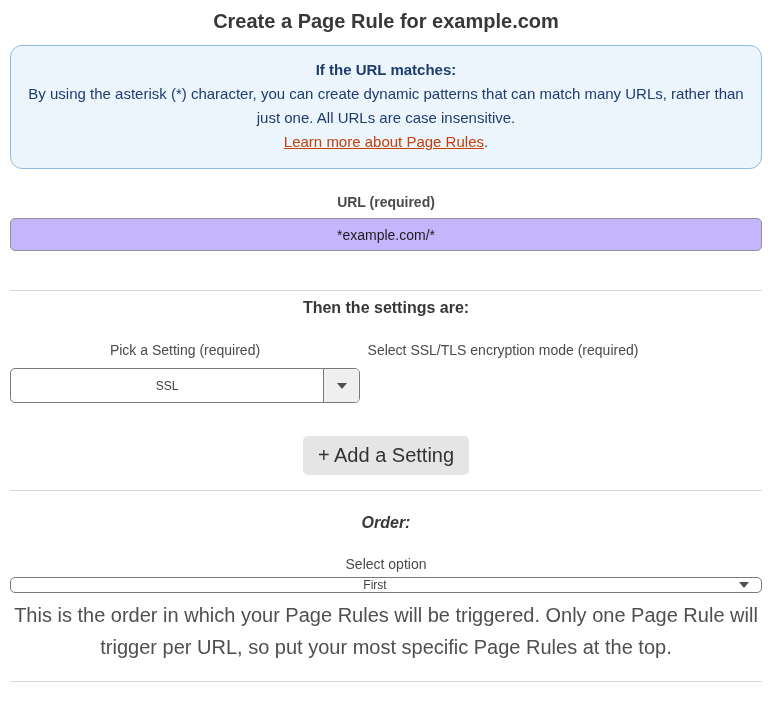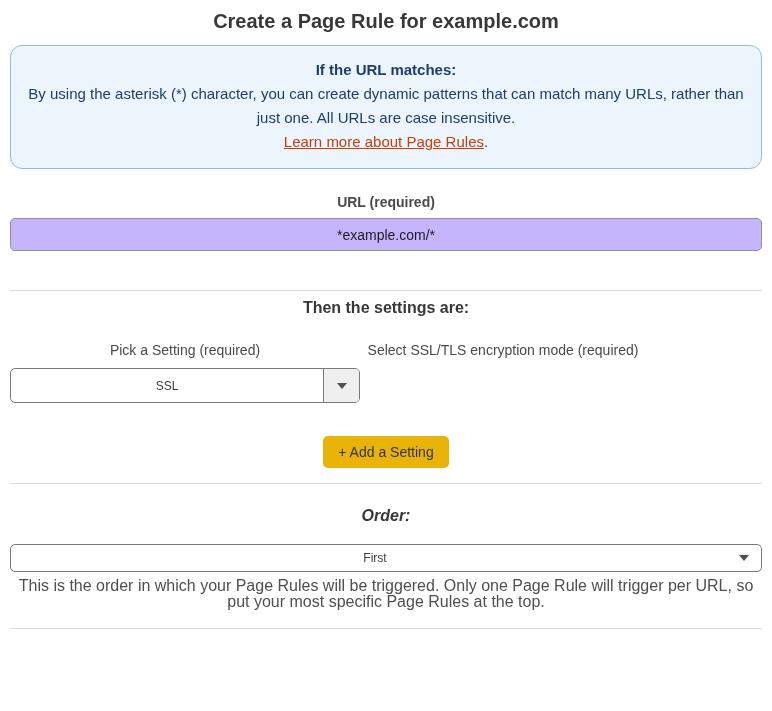--- a/index.html
+++ b/index.html
@@ -123,37 +123,37 @@
   }
   .select-plain .caret-wrap {
     padding-right: 12px;
     display: flex;
     align-items: center;
   }
 
   .add-setting-button {
     margin-top: 33px;
     display: inline-block;
-    background: #eab308;
+    background: #e5e5e5;
     border: none;
     border-radius: 5px;
     padding: 8px 15px;
     font-family: "Liberation Sans", sans-serif;
-    font-size: 14px;
+    font-size: 20px;
     color: #333333;
     cursor: pointer;
   }
 
   .order-select-label { margin-top: 20px; }
-  .order-select { margin-top: 17px; width: 752px; height: 28px; }
+  .order-select { margin-top: 3px; width: 752px; height: 16px; }
 
   .help-text {
     margin-top: 6px;
-    font-size: 16px;
-    line-height: 16px;
+    font-size: 20px;
+    line-height: 32px;
     color: #4f4f4f;
     max-width: 752px;
   }
 </style>
 </head>
 <body>
 
 <div class="page">
 
   <h1 class="page-title">Create a Page Rule for example.com</h1>
@@ -187,20 +187,21 @@
       <div class="field-label">Select SSL/TLS encryption mode (required)</div>
     </div>
   </div>
 
   <button class="add-setting-button">+ Add a Setting</button>
 
   <hr class="divider divider-2">
 
   <h2 class="section-heading order-heading">Order:</h2>
 
+  <div class="field-label order-select-label">Select option</div>
   <div class="select select-plain order-select">
     <div class="select-value">First</div>
     <div class="caret-wrap">
       <div class="caret"></div>
     </div>
   </div>
 
   <div class="help-text">This is the order in which your Page Rules will be triggered. Only one Page Rule will trigger per URL, so put your most specific Page Rules at the top.</div>
 
   <hr class="divider divider-3">

